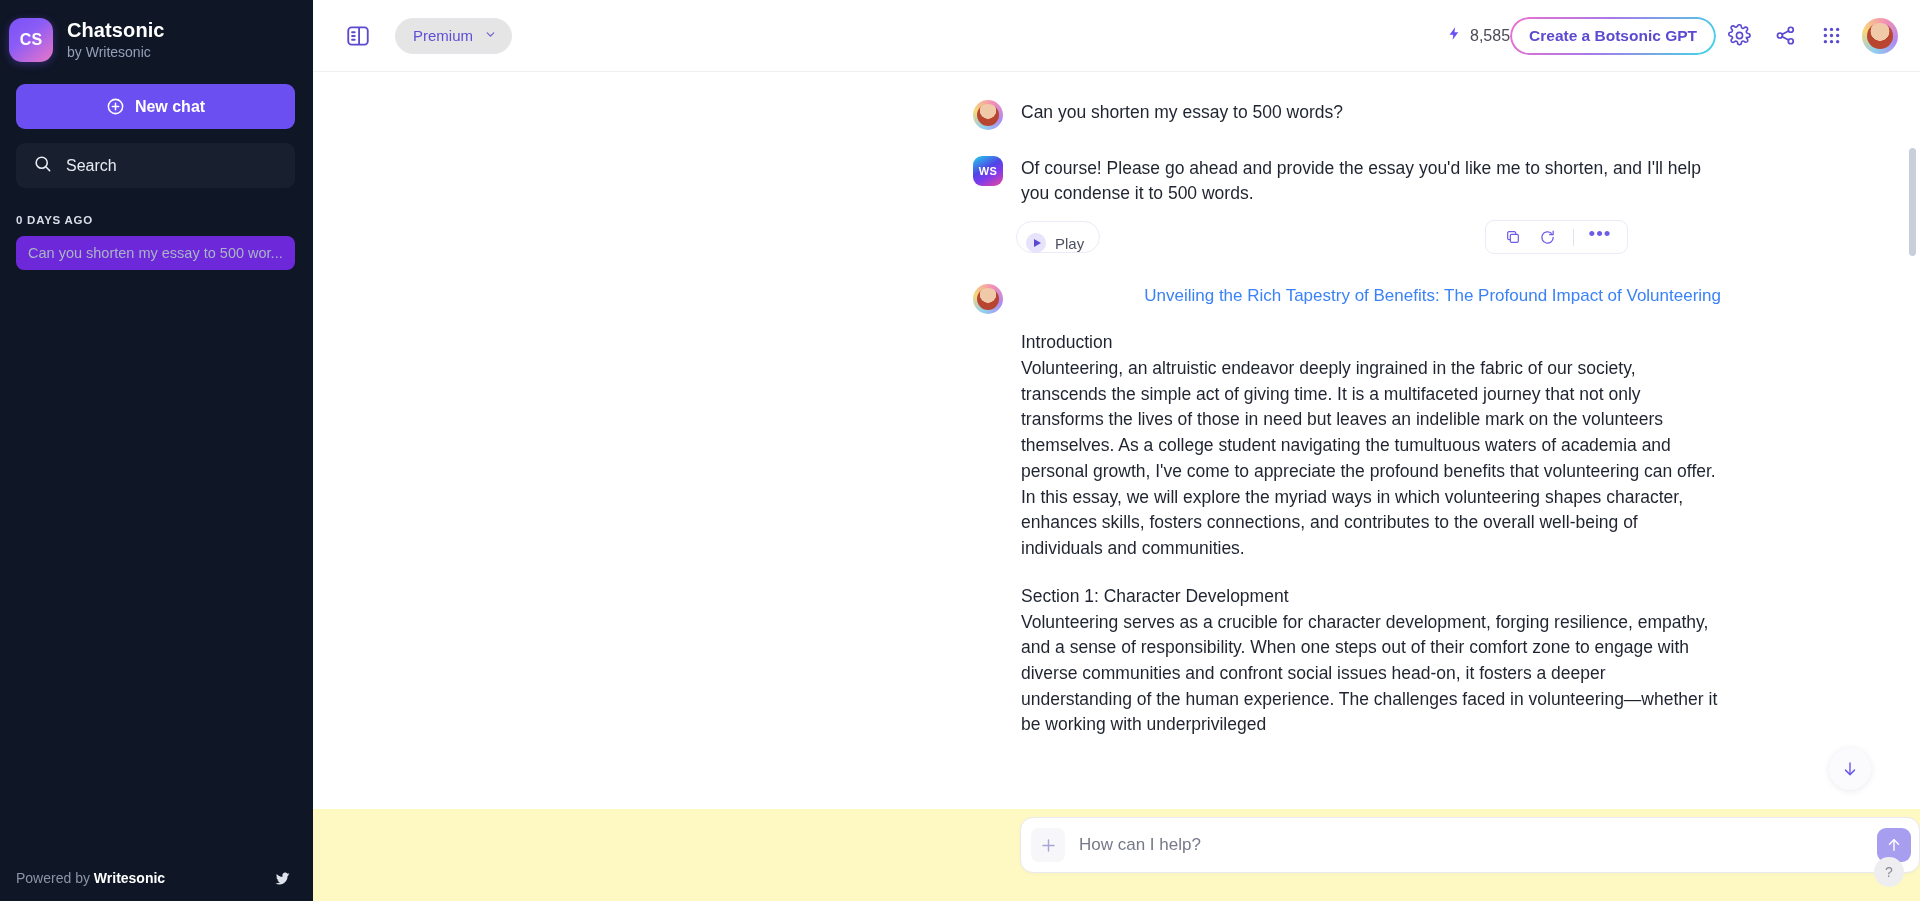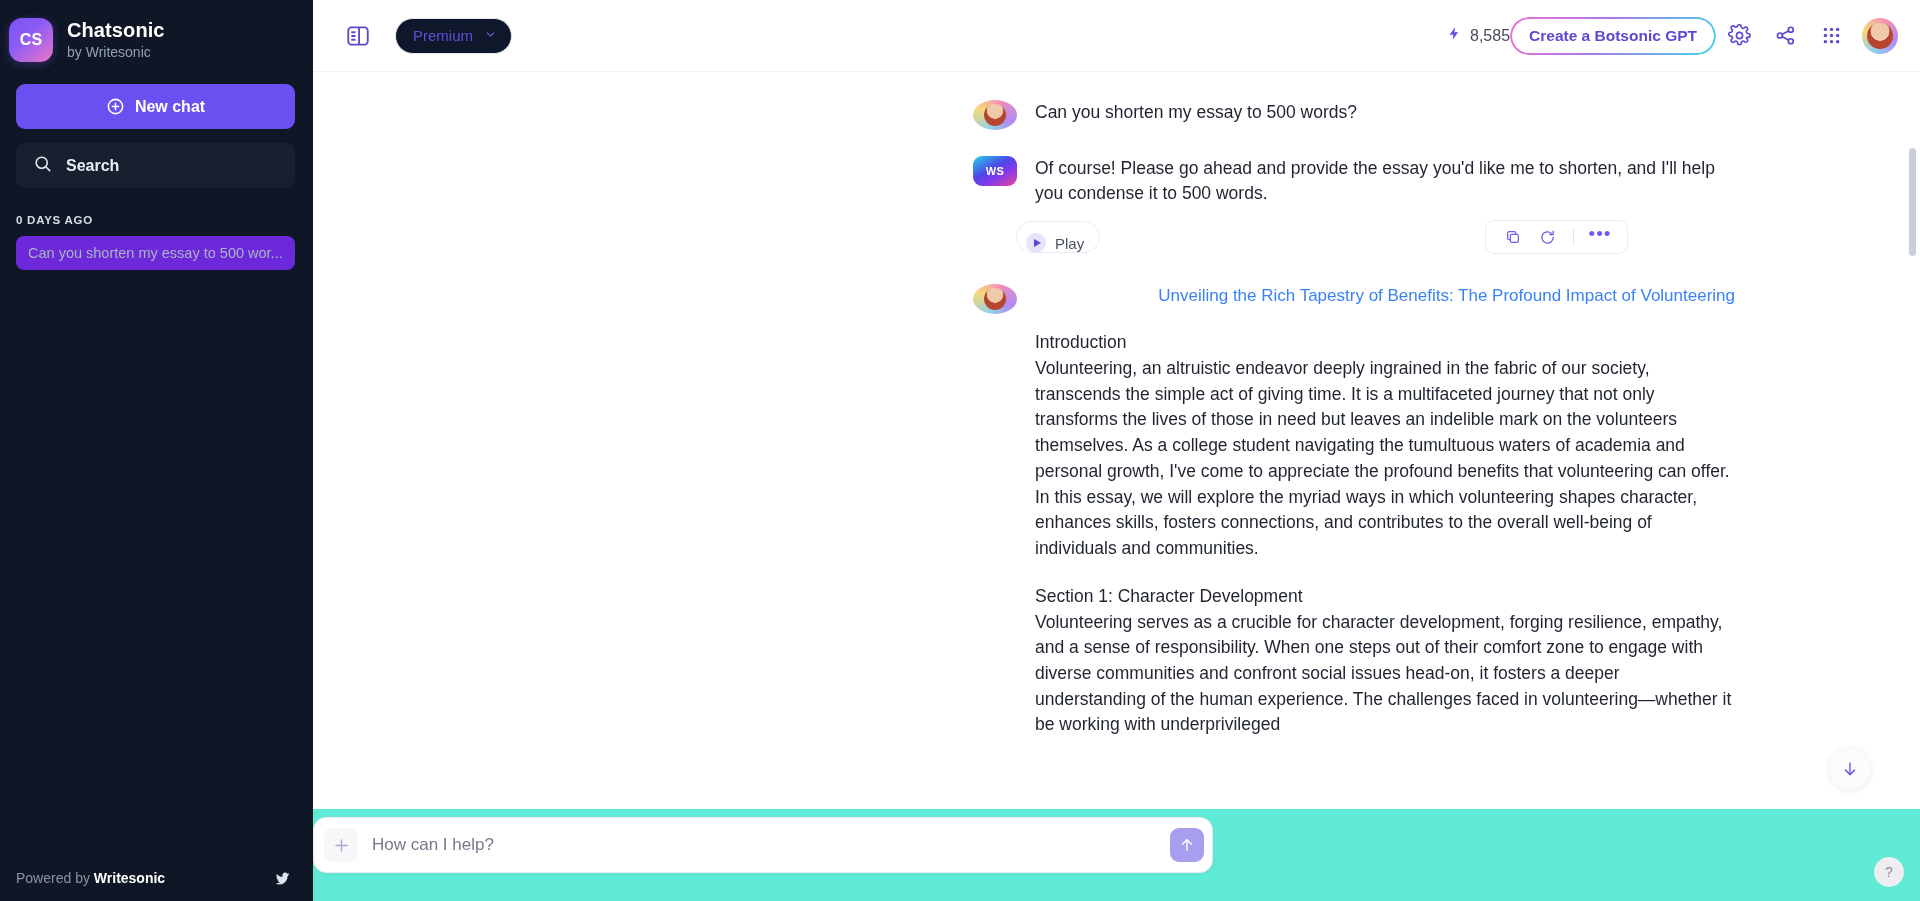--- a/index.html
+++ b/index.html
@@ -42,21 +42,21 @@
   }
   .new-chat svg { display: block; }
 
   .search-box {
     margin: 14px 18px 0 16px;
     height: 45px; border-radius: 9px;
     background: #18202f;
     display: flex; align-items: center; gap: 14px;
     padding: 0 17px; cursor: pointer;
   }
-  .search-box .label { color: #e8ecf3; font-size: 16px; font-weight: 700; }
+  .search-box .label { color: #e8ecf3; font-size: 16px; font-weight: 400; }
 
   .history-group-title {
     color: #d9dee8; font-size: 11.5px; font-weight: 700;
     letter-spacing: .75px; padding: 26px 0 0 16px;
   }
   .history-item {
     margin: 10px 18px 0 16px; height: 34px;
     border-radius: 8px; background: #6d28d9;
     display: flex; align-items: center; padding: 0 12px;
     color: #aab4c6; font-size: 14.5px;
@@ -84,21 +84,21 @@
     position: relative; z-index: 5; background: #fff;
   }
   .icon-btn { display: flex; align-items: center; justify-content: center;
               cursor: pointer; background: none; border: none; padding: 0; }
   .panel-toggle { width: 34px; height: 34px; color: #5b4ad1; }
 
   .premium-pill {
     margin-left: 20px; height: 36px; padding: 0 14px 0 17px;
     border: 1px solid #e6e6ec; border-radius: 19px;
     display: flex; align-items: center; gap: 11px;
-    cursor: pointer; background: #0f172a;
+    cursor: pointer; background: #e5e5e5;
   }
   .premium-pill .txt { color: #5d4fd6; font-size: 15px; font-weight: 400; }
 
   .topbar-right { margin-left: auto; display: flex; align-items: center; gap: 0; }
   .credits { display: flex; align-items: center; gap: 8px; margin-right: 0; }
   .credits .num { color: #4c4a58; font-size: 16px; }
 
   .gpt-btn {
     height: 38px; padding: 0 19px; border-radius: 20px;
     background: #fff; cursor: pointer;
@@ -126,21 +126,21 @@
   .avatar-face { width: 26px; height: 26px; border-radius: 50%;
     background: radial-gradient(circle at 50% 32%, #f0c9a8 0 42%, #b8452f 44% 100%); }
 
   
   .chat-scroll {
     flex: 1; overflow: hidden; position: relative;
   }
   .chat-inner { padding: 28px 0 0 0; }
   .msg { display: flex; gap: 18px; padding: 0 0 0 660px; max-width: 1920px; }
   .msg-row { margin-bottom: 26px; }
-  .ava { width: 44px; height: 30px; border-radius: 50%; flex-shrink: 0; margin-top: 0px;
+  .ava { width: 30px; height: 30px; border-radius: 50%; flex-shrink: 0; margin-top: 0px;
          overflow: hidden; position: relative; }
   .ava.user { background: conic-gradient(from 200deg, #8ed0f0, #f7d87b, #f58fb5, #b08bf0, #8ed0f0);
               display:flex; align-items:center; justify-content:center; }
   .ava.user .f { width: 22px; height: 22px; border-radius: 50%;
     background: radial-gradient(circle at 50% 30%, #f0c9a8 0 42%, #b8452f 44% 100%); }
   .ava.bot {
     border-radius: 9px;
     background: linear-gradient(150deg,#22d3ee 0%, #4f46e5 42%, #7c3aed 62%, #ec4899 100%);
     display:flex; align-items:center; justify-content:center;
     color:#fff; font-size:11px; font-weight:800; letter-spacing:.3px;
@@ -182,21 +182,21 @@
     position: absolute; left: 1516px; top: 748px;
     width: 42px; height: 42px; border-radius: 50%;
     background: #fbfbfd; box-shadow: 0 1px 6px rgba(80,80,120,.12);
     display: flex; align-items: center; justify-content: center;
     color: #6c5ce8; cursor: pointer; z-index: 3;
   }
 
   
   .composer-wrap {
     position: absolute; left: 0; right: 0; bottom: 0; height: 92px;
-    background: #5eead4; display: flex; justify-content: flex-start; z-index: 4;
+    background: #fef9c3; display: flex; justify-content: flex-end; z-index: 4;
   }
   .composer {
     width: 900px; height: 56px; margin-top: 8px;
     border: 1px solid #e9e9ef; border-radius: 13px;
     display: flex; align-items: center; padding: 0 8px 0 10px;
     box-shadow: 0 1px 3px rgba(60,60,90,.04); background:#fff;
   }
   .plus-btn { width: 34px; height: 34px; border-radius: 8px; background: #f7f7fa;
               display:flex; align-items:center; justify-content:center;
               color:#a9a4d8; cursor:pointer; flex-shrink: 0; }

